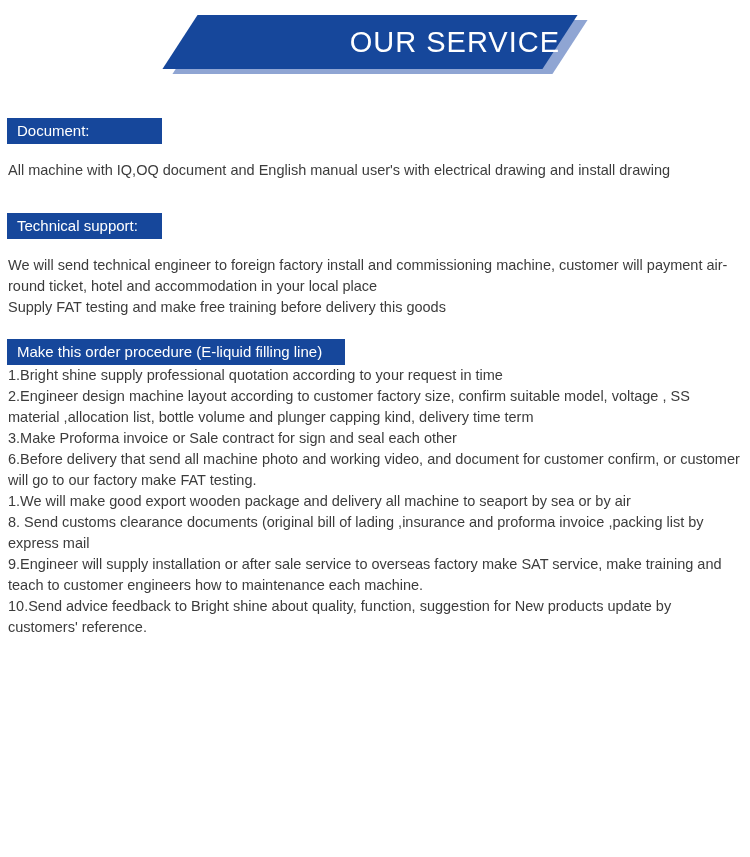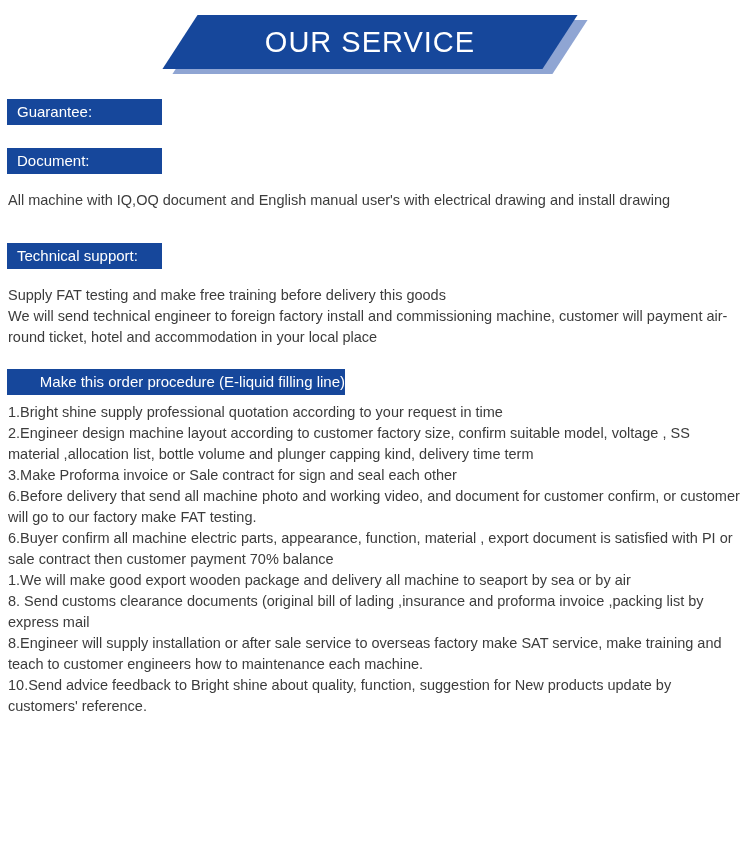--- a/index.html
+++ b/index.html
@@ -19,81 +19,79 @@
     transform: skewX(-33deg);
   }
   .banner-main {
     position: absolute; left: 180px; top: 15px;
     width: 380px; height: 54px;
     transform: skewX(-33deg);
   }
   .banner-text {
     position: absolute; left: 180px; top: 15px;
     width: 380px; height: 54px;
-    line-height: 54px; text-align: center;
+    line-height: 54px; text-align: right;
     color: #ffffff; font-size: 29px; letter-spacing: 1px;
     white-space: nowrap;
   }
   
   .bar {
     box-sizing: border-box;
     margin-left: 7px;
     width: 155px; height: 26px;
     color: #ffffff;
     font-size: 15px; line-height: 26px;
     padding-left: 10px;
     white-space: nowrap;
     overflow: visible;
   }
   .bar.wide { width: 338px; }
   .mt4  { margin-top: 4px; }
   .mt23 { margin-top: 23px; }
   .mt18 { margin-top: 18px; }
-  .mt21 { margin-top: 21px; text-align: right; }
+  .mt21 { margin-top: 21px; }
   
   .txtblock { margin: 16px 0 0 0; padding: 0 8px 0 8px; }
-  .txtblock.list { margin-top: 7px; }
+  .txtblock.list { margin-top: 0; }
   .txtblock p {
     margin: 0; padding: 0;
     font-size: 14.5px; line-height: 21px;
     color: #3c3c3c;
   }
 </style>
 </head>
 <body>
 
 <div class="page">
 
   <div class="banner-wrap">
     <div class="banner-shadow" style="background: rgb(143, 165, 211);"></div>
     <div class="banner-main" style="background: rgb(22, 71, 155);"></div>
     <div class="banner-text">OUR SERVICE</div>
   </div>
 
-  <div class="bar mt4" style="background: rgb(22, 71, 155);">Guarantee:</div>
   <div class="txtblock">
   </div>
 
   <div class="bar mt23" style="background: rgb(22, 71, 155);">Document:</div>
   <div class="txtblock">
     <p>All machine with IQ,OQ document and English manual user's with electrical drawing and install drawing</p>
   </div>
 
   <div class="bar mt18" style="background: rgb(22, 71, 155); margin-top: 32px;">Technical support:</div>
   <div class="txtblock">
+    <p>We will send technical engineer to foreign factory install and commissioning machine, customer will payment air-round ticket, hotel and accommodation in your local place</p>
     <p>Supply FAT testing and make free training before delivery this goods</p>
-    <p>We will send technical engineer to foreign factory install and commissioning machine, customer will payment air-round ticket, hotel and accommodation in your local place</p>
   </div>
 
   <div class="bar wide mt21" style="background: rgb(22, 71, 155);">Make this order procedure (E-liquid filling line)</div>
   <div class="txtblock list">
     <p>1.Bright shine supply professional quotation according to your request in time</p>
     <p>2.Engineer design machine layout according to customer factory size, confirm suitable model, voltage , SS material ,allocation list, bottle volume and plunger capping kind, delivery time term</p>
     <p>3.Make Proforma invoice or Sale contract for sign and seal each other</p>
     <p>6.Before delivery that send all machine photo and working video, and document for customer confirm, or customer will go to our factory make FAT testing.</p>
-    <p>6.Buyer confirm all machine electric parts, appearance, function, material , export document is satisfied with PI or sale contract then customer payment 70% balance</p>
     <p>1.We will make good export wooden package and delivery all machine to seaport by sea or by air</p>
     <p>8. Send customs clearance documents (original bill of lading ,insurance and proforma invoice ,packing list by express mail</p>
-    <p>8.Engineer will supply installation or after sale service to overseas factory make SAT service, make training and teach to customer engineers how to maintenance each machine.</p>
+    <p>9.Engineer will supply installation or after sale service to overseas factory make SAT service, make training and teach to customer engineers how to maintenance each machine.</p>
     <p>10.Send advice feedback to Bright shine about quality, function, suggestion for New products update by customers' reference.</p>
   </div>
 
 </div>
 
 </body></html>

